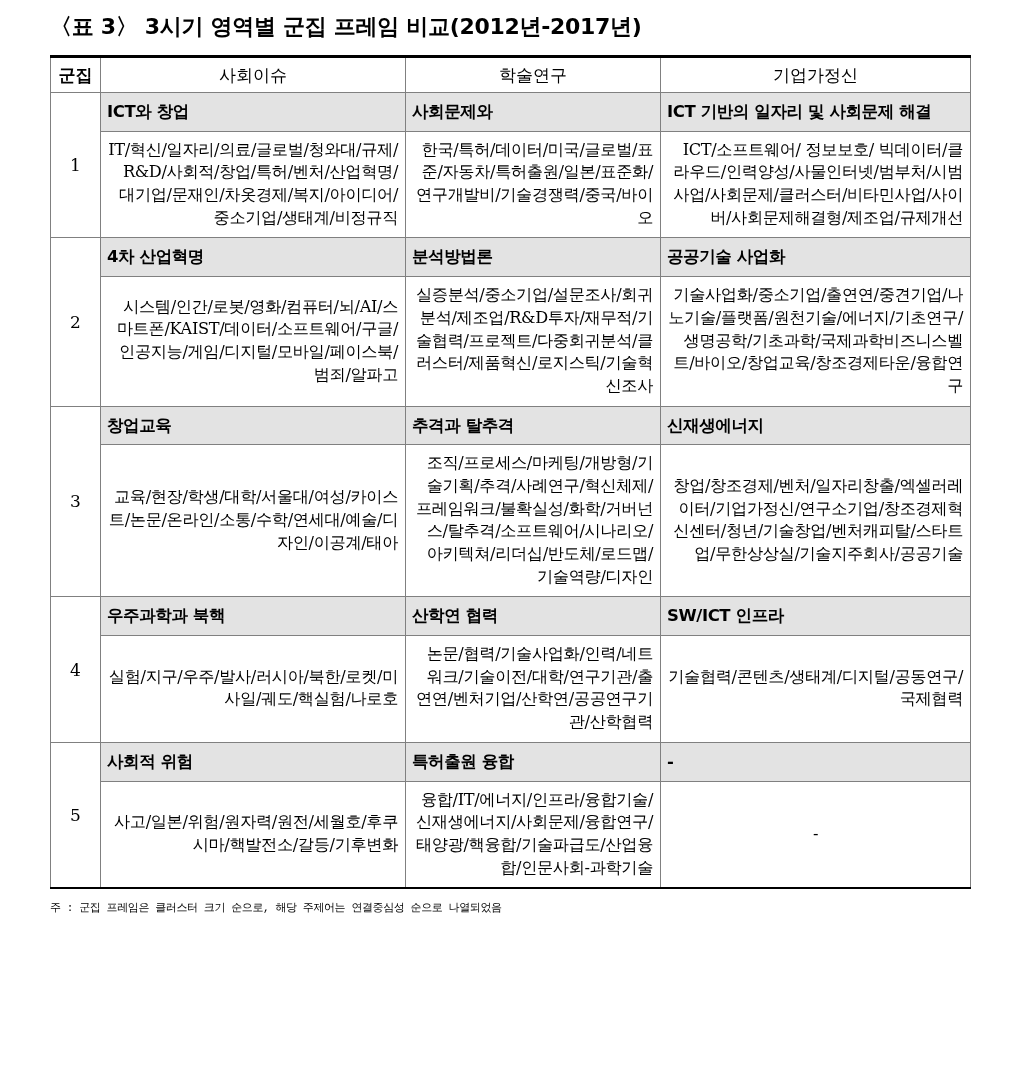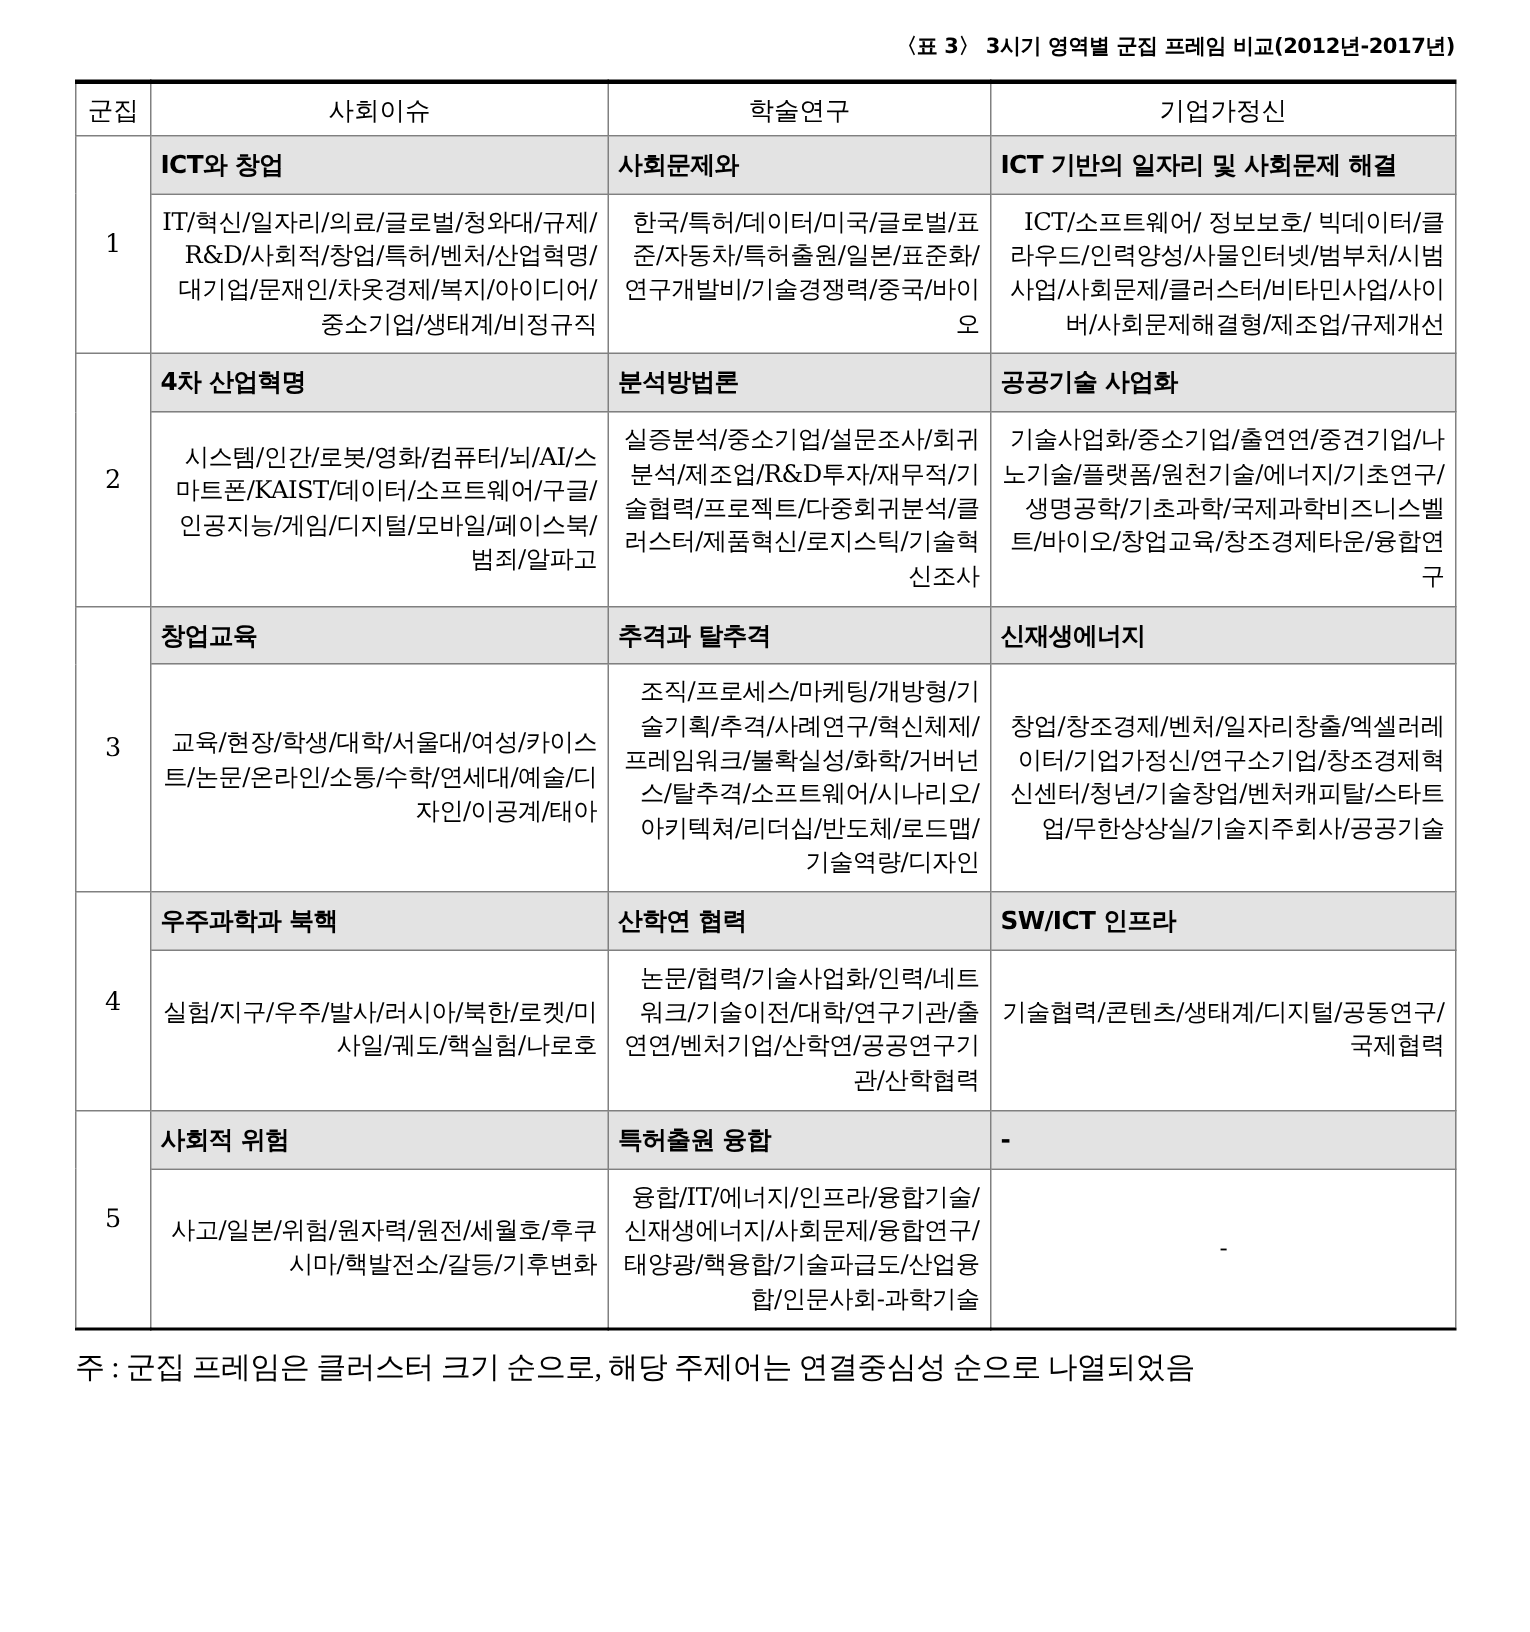--- a/index.html
+++ b/index.html
@@ -15,25 +15,25 @@
     overflow: hidden;
   }
   .page {
     width: 1020px;
     height: 1088px;
     box-sizing: border-box;
     padding: 0 50px;
     position: relative;
   }
   .table-caption {
-    text-align: right;
-    font-size: 14px;
+    text-align: left;
+    font-size: 22px;
     font-weight: 700;
     letter-spacing: -0.3px;
-    padding-top: 22px;
+    padding-top: 12px;
     padding-bottom: 13px;
     font-family: "DejaVu Sans", "Liberation Sans", sans-serif;
   }
   table.frame-table {
     width: 920px;
     border-collapse: collapse;
     table-layout: fixed;
     border-top: 3px solid #000;
     border-bottom: 2.5px solid #000;
   }
@@ -51,20 +51,21 @@
   thead th {
     font-size: 17px;
     font-weight: 400;
     text-align: center;
     height: 34px;
     border-bottom: 1.5px solid #808080;
     font-family: "DejaVu Serif", "Liberation Serif", serif;
   }
   thead th.col-num {
     border-right: 1.5px solid #808080;
+    font-weight: bold;
   }
 
   td.num-cell {
     text-align: center;
     font-size: 17px;
     border-right: 1.5px solid #808080;
     border-top: 1.5px solid #808080;
     border-bottom: 1.5px solid #808080;
   }
   tr.frame-row td.frame-title {
@@ -86,24 +87,24 @@
     word-break: break-all;
     vertical-align: middle;
     letter-spacing: -0.35px;
     border-bottom: 1.5px solid #808080;
   }
   tr.kw-row td.keywords.center-dash {
     text-align: center;
   }
   .note {
     width: 920px;
-    font-size: 20px;
+    font-size: 11px;
     padding-top: 11px;
     letter-spacing: -0.4px;
-    font-family: Liberation Serif, serif;
+    font-family: Liberation Mono, monospace;
   }
 </style>
 </head>
 <body>
 
 <div class="page">
 
   <div class="table-caption">〈표 3〉 3시기 영역별 군집 프레임 비교(2012년-2017년)</div>
 
   <table class="frame-table">

